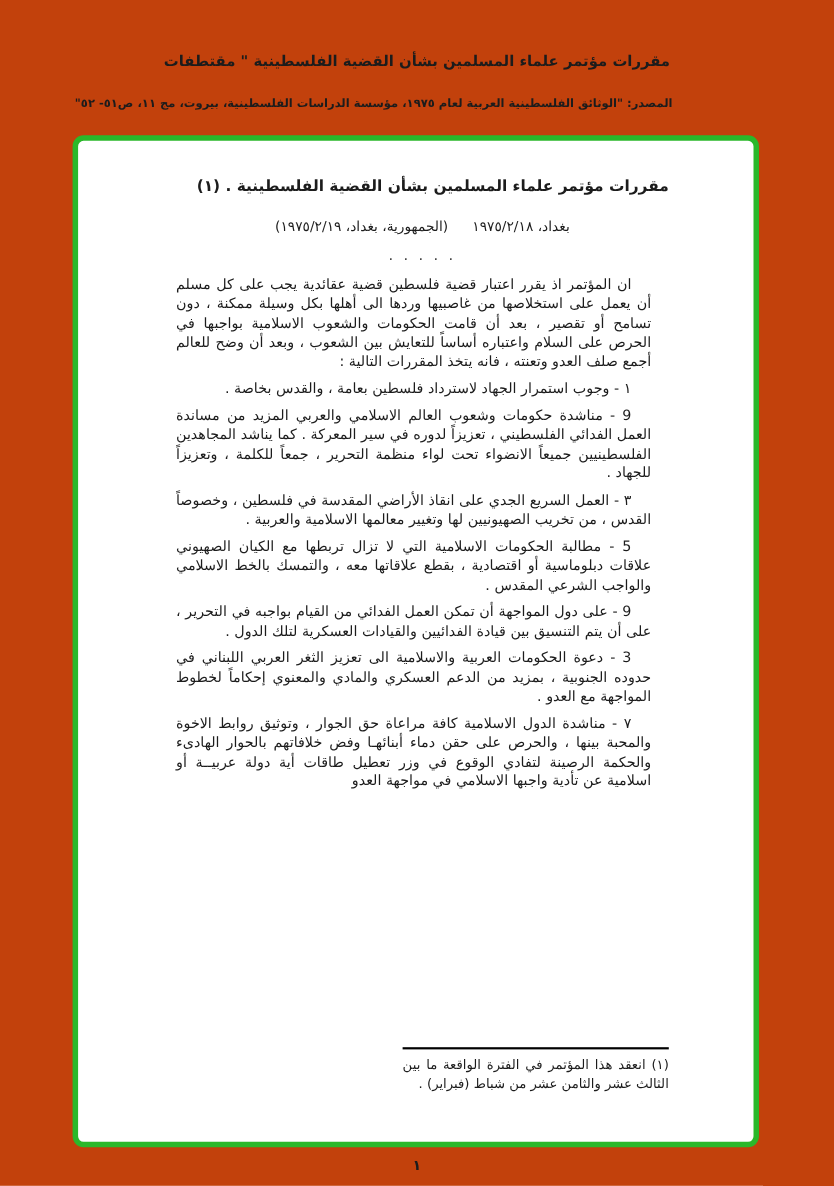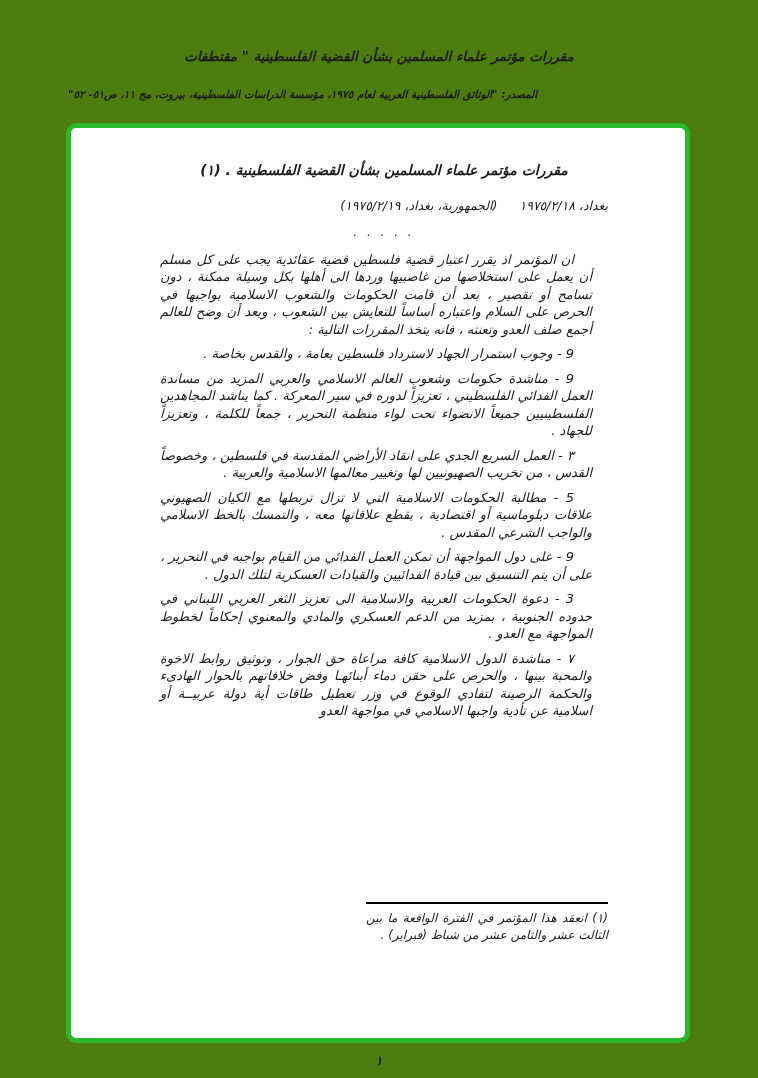--- a/index.html
+++ b/index.html
@@ -10,23 +10,22 @@
   html,body{margin:0;padding:0;}
   body{
     width:758px;height:1078px;
     background:#ffffff;
     font-family:"DejaVu Sans","Liberation Serif",serif;
     color:var(--ink);
   }
   .page{
     position:relative;
     width:758px;height:1078px;
-    background:#4d7c0f;
+    background:#c2410c;
     overflow:hidden;
-    font-style:italic;
   }
   
   .header-title{
     position:absolute;
     top:48px;left:0;right:0;
     text-align:center;
     direction:rtl;
     font-size:13.5px;
     font-weight:bold;
     letter-spacing:0.2px;
@@ -51,30 +50,30 @@
   .content{
     position:absolute;
     top:32px;right:77px;left:89px;
     direction:rtl;
     text-align:right;
   }
   .doc-title{
     font-weight:bold;
     font-size:14px;
     line-height:1.55;
-    text-align:center;
   }
   .doc-subtitle{
     font-weight:bold;
     font-size:14px;
     line-height:1.4;
   }
   .dateline{
     margin-top:16px;
     font-size:12.5px;
+    text-align:center;
   }
   .dateline .seg + .seg{margin-right:18px;}
   .dots{
     margin-top:12px;
     text-align:center;
     font-size:12px;
     letter-spacing:3px;
   }
   .body{
     margin-top:12px;
@@ -82,21 +81,21 @@
     line-height:17.5px;
     text-align:justify;
   }
   .body p{
     margin:0 16px 7px 0;
     text-indent:18px;
   }
   
   .footnote-block{
     position:absolute;
-    top:774px;right:77px;
+    top:824px;right:77px;
     width:242px;
     direction:rtl;
   }
   .footnote-rule{
     border:0;
     border-top:2px solid #000;
     margin:0 0 6px 0;
   }
   .footnote-text{
     font-size:12px;
@@ -130,21 +129,21 @@
 
       <div class="dateline">
         <span class="seg">بغداد، ١٩٧٥/٢/١٨</span>
         <span class="seg">(الجمهورية، بغداد، ١٩٧٥/٢/١٩)</span>
       </div>
 
       <div class="dots">. . . . .</div>
 
       <div class="body">
           <p>ان المؤتمر اذ يقرر اعتبار قضية فلسطين قضية عقائدية يجب على كل مسلم أن يعمل على استخلاصها من غاصبيها وردها الى أهلها بكل وسيلة ممكنة ، دون تسامح أو تقصير ، بعد أن قامت الحكومات والشعوب الاسلامية بواجبها في الحرص على السلام واعتباره أساساً للتعايش بين الشعوب ، وبعد أن وضح للعالم أجمع صلف العدو وتعنته ، فانه يتخذ المقررات التالية :</p>
-          <p>9 - وجوب استمرار الجهاد لاسترداد فلسطين بعامة ، والقدس بخاصة .</p>
+          <p>١ - وجوب استمرار الجهاد لاسترداد فلسطين بعامة ، والقدس بخاصة .</p>
           <p>9 - مناشدة حكومات وشعوب العالم الاسلامي والعربي المزيد من مساندة العمل الفدائي الفلسطيني ، تعزيزاً لدوره في سير المعركة . كما يناشد المجاهدين الفلسطينيين جميعاً الانضواء تحت لواء منظمة التحرير ، جمعاً للكلمة ، وتعزيزاً للجهاد .</p>
           <p>٣ - العمل السريع الجدي على انقاذ الأراضي المقدسة في فلسطين ، وخصوصاً القدس ، من تخريب الصهيونيين لها وتغيير معالمها الاسلامية والعربية .</p>
           <p>5 - مطالبة الحكومات الاسلامية التي لا تزال تربطها مع الكيان الصهيوني علاقات دبلوماسية أو اقتصادية ، بقطع علاقاتها معه ، والتمسك بالخط الاسلامي والواجب الشرعي المقدس .</p>
           <p>9 - على دول المواجهة أن تمكن العمل الفدائي من القيام بواجبه في التحرير ، على أن يتم التنسيق بين قيادة الفدائيين والقيادات العسكرية لتلك الدول .</p>
           <p>3 - دعوة الحكومات العربية والاسلامية الى تعزيز الثغر العربي اللبناني في حدوده الجنوبية ، بمزيد من الدعم العسكري والمادي والمعنوي إحكاماً لخطوط المواجهة مع العدو .</p>
           <p>٧ - مناشدة الدول الاسلامية كافة مراعاة حق الجوار ، وتوثيق روابط الاخوة والمحبة بينها ، والحرص على حقن دماء أبنائهـا وفض خلافاتهم بالحوار الهادىء والحكمة الرصينة لتفادي الوقوع في وزر تعطيل طاقات أية دولة عربيــة أو اسلامية عن تأدية واجبها الاسلامي في مواجهة العدو</p>
         </div>
 
     </div>
 

